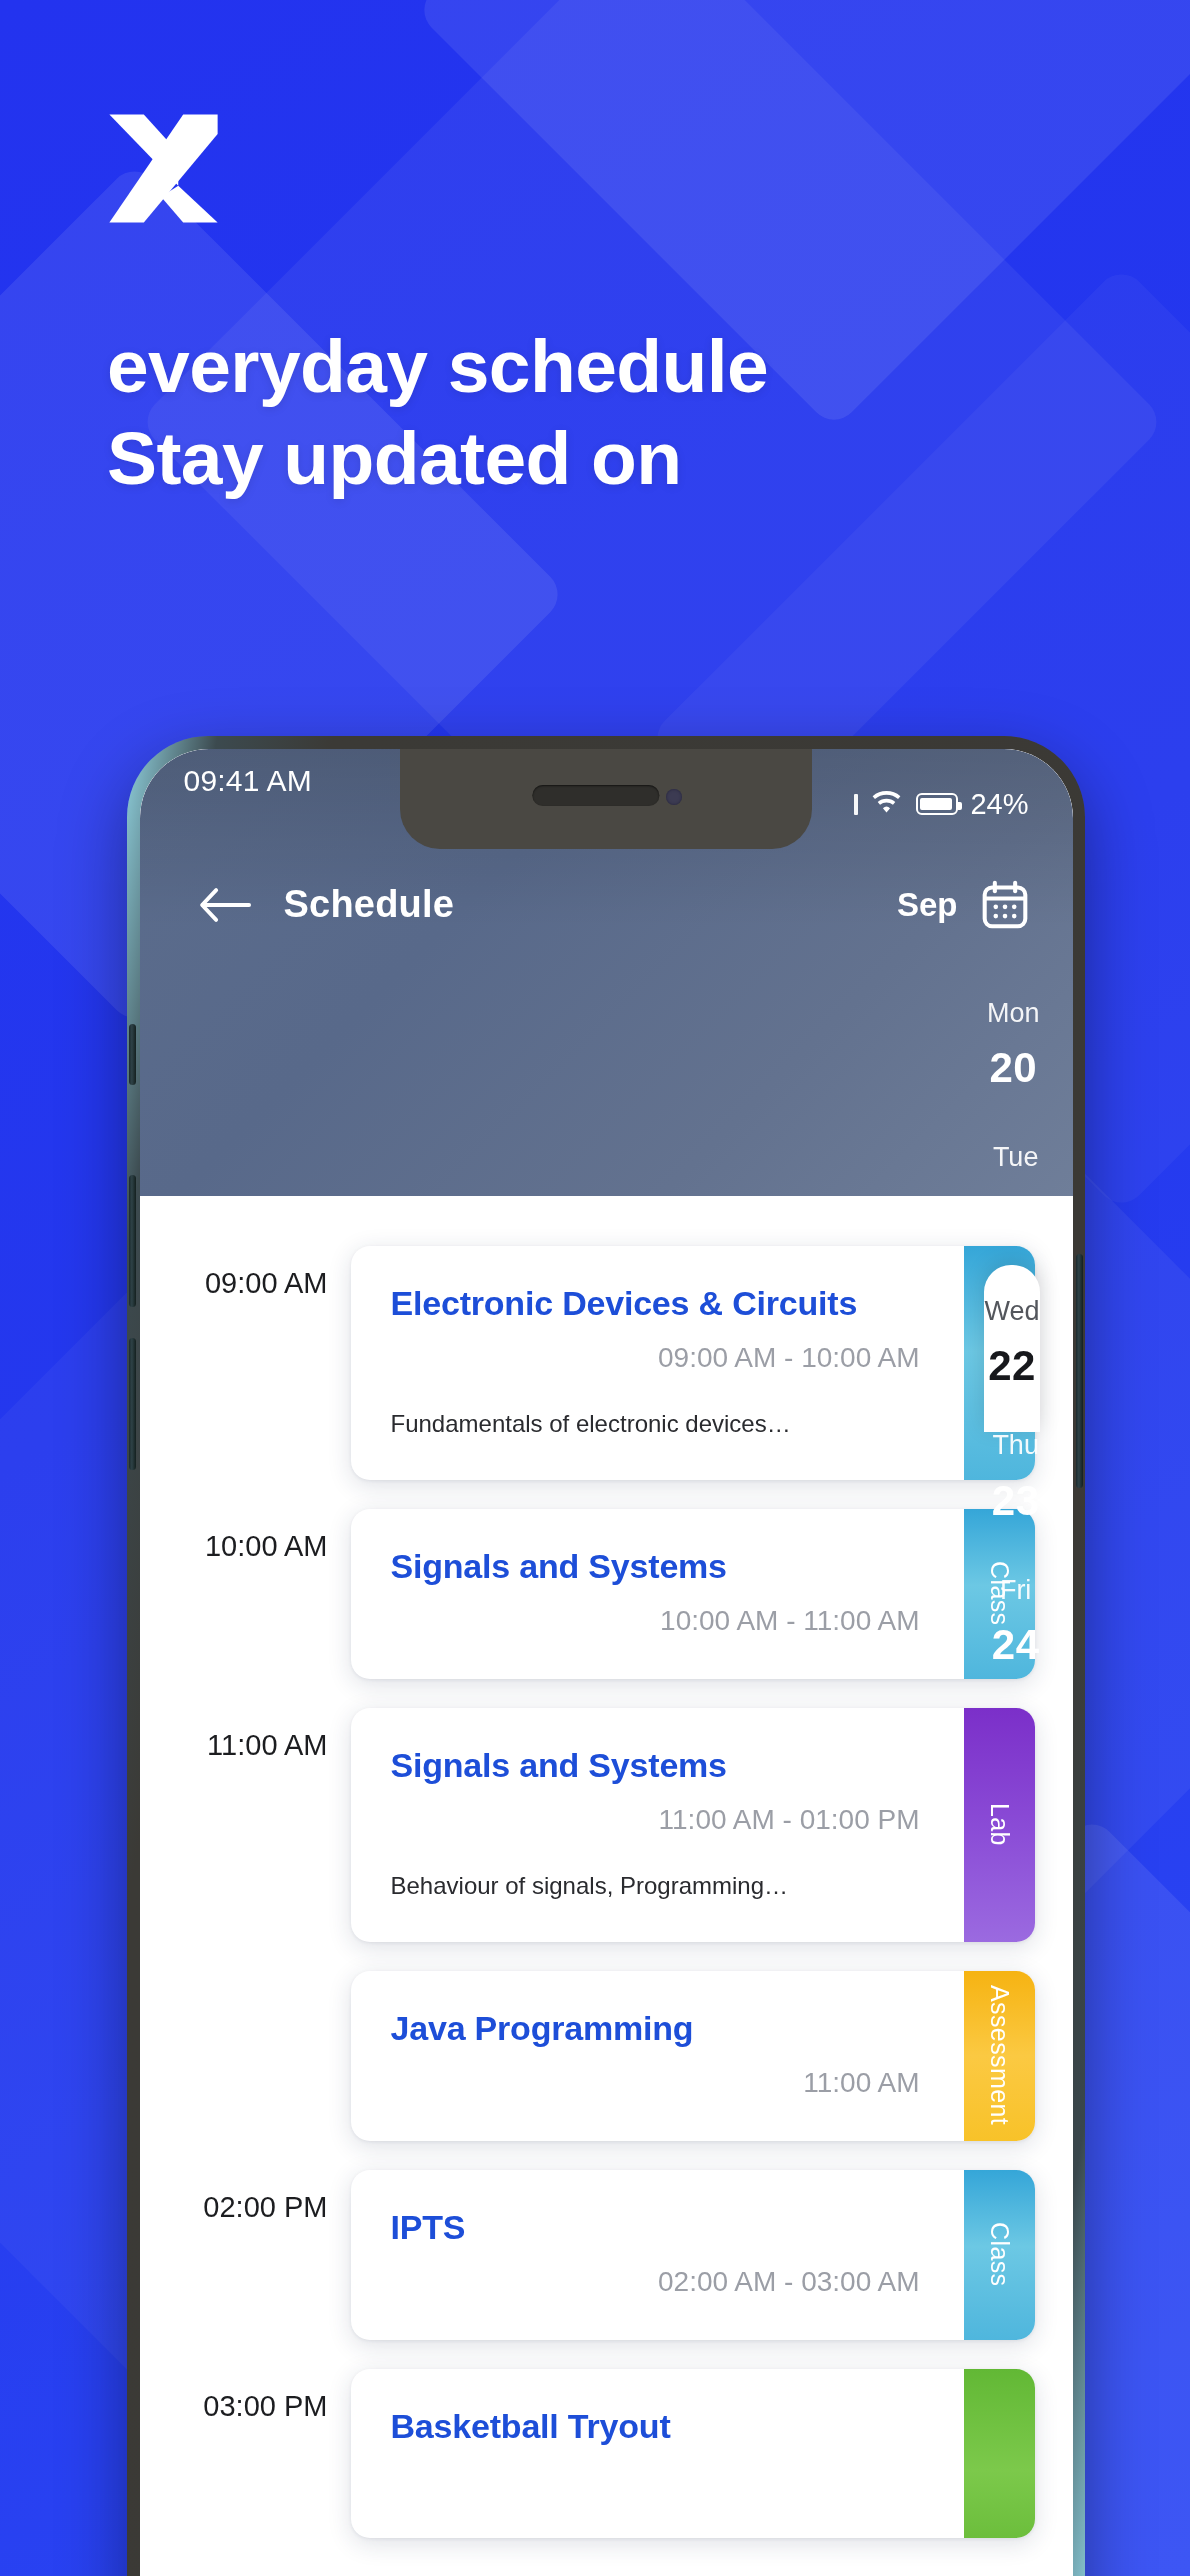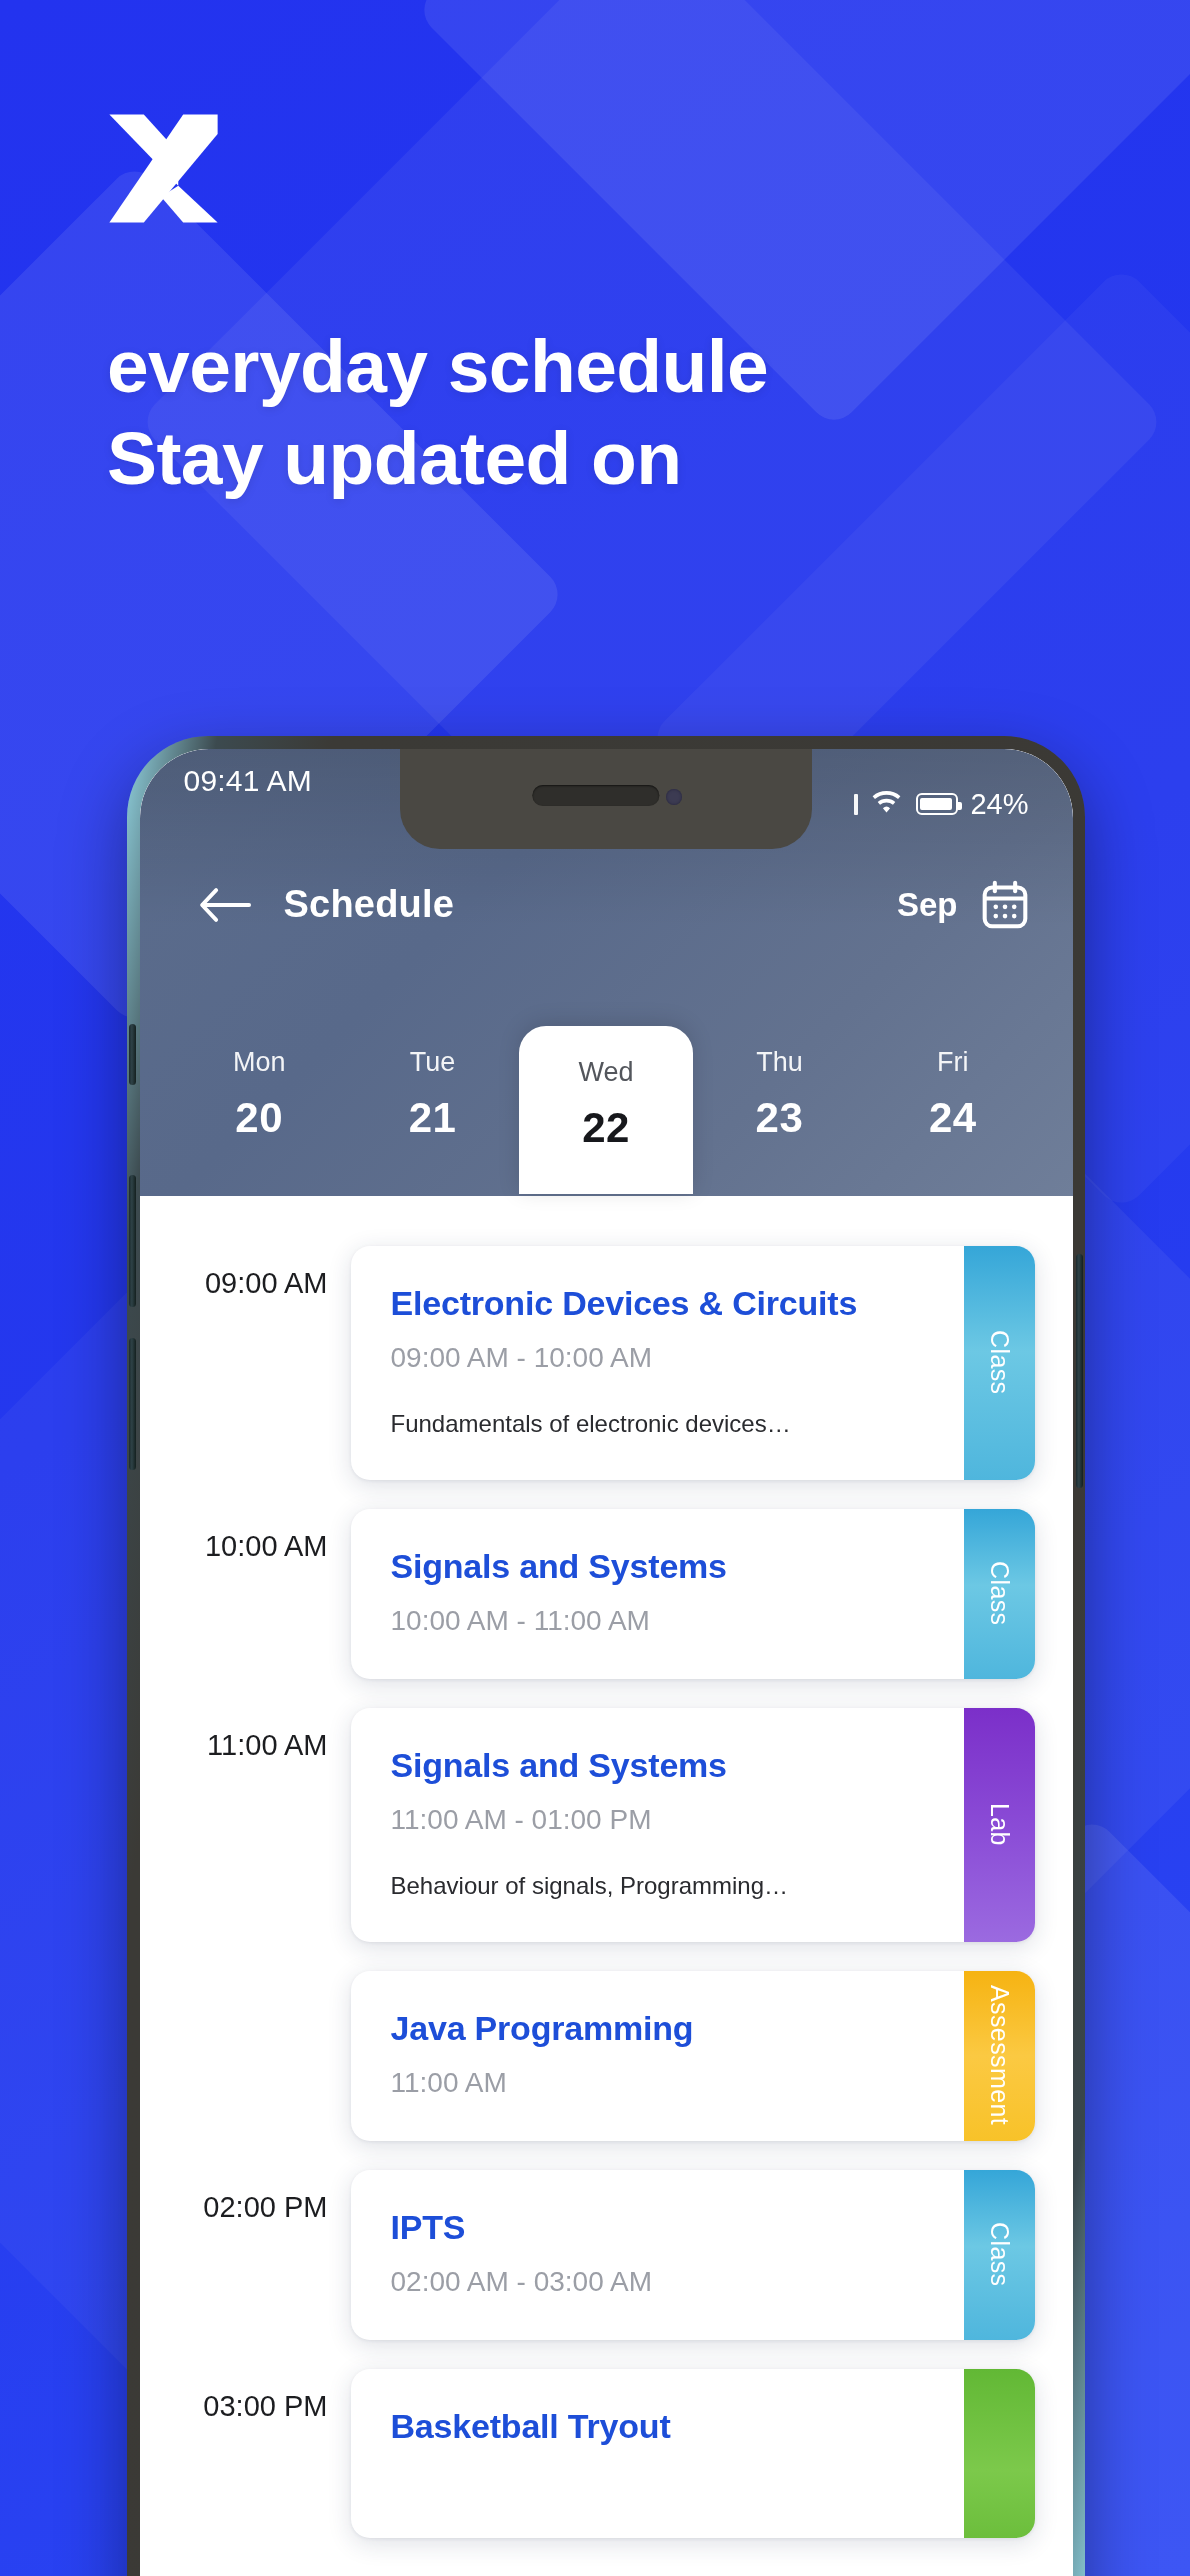--- a/index.html
+++ b/index.html
@@ -159,20 +159,21 @@
   #nav-spacer { flex:1; }
   #month-label { color:#fff; font-size:33px; font-weight:bold; margin-right:23px; }
   #cal-icon { width:48px; height:50px; }
 
   
   #days {
     position:relative; z-index:13;
     display:flex; align-items:flex-end;
     padding:25px 33px 0 33px;
     height:219px;
+    flex-direction:column;
   }
   .day {
     flex:1;
     text-align:center;
     padding:21px 0 29px 0;
     color:#fff;
     cursor:pointer;
   }
   .day .dow { font-size:27px; font-weight:500; opacity:.93; margin-bottom:15.3px; }
   .day .dnum { font-size:42px; font-weight:bold; letter-spacing:0.5px; }
@@ -217,21 +218,21 @@
     border-radius:19px;
     box-shadow:0 5.8px 25px rgba(28,40,80,0.14), 0 1px 3.8px rgba(28,40,80,0.08);
     padding:38px 115px 42px 40px;
     min-height:169px;
     cursor:pointer;
   }
   .card-title {
     font-size:34px; font-weight:bold; color:#1d4ed8;
     letter-spacing:-0.2px; margin-bottom:19px;
   }
-  .card-time { font-size:28px; color:#9b9ea6; }
+  .card-time { font-size:28px; color:#9b9ea6;text-align:right; }
   .card-desc { font-size:24px; color:#2a2b2f; margin-top:36px; }
   .tag {
     position:absolute;
     top:0; right:0; bottom:0;
     width:71px;
     border-radius:0 19px 19px 0;
     display:flex; align-items:center; justify-content:center;
     overflow:hidden;
   }
   .tag span {

